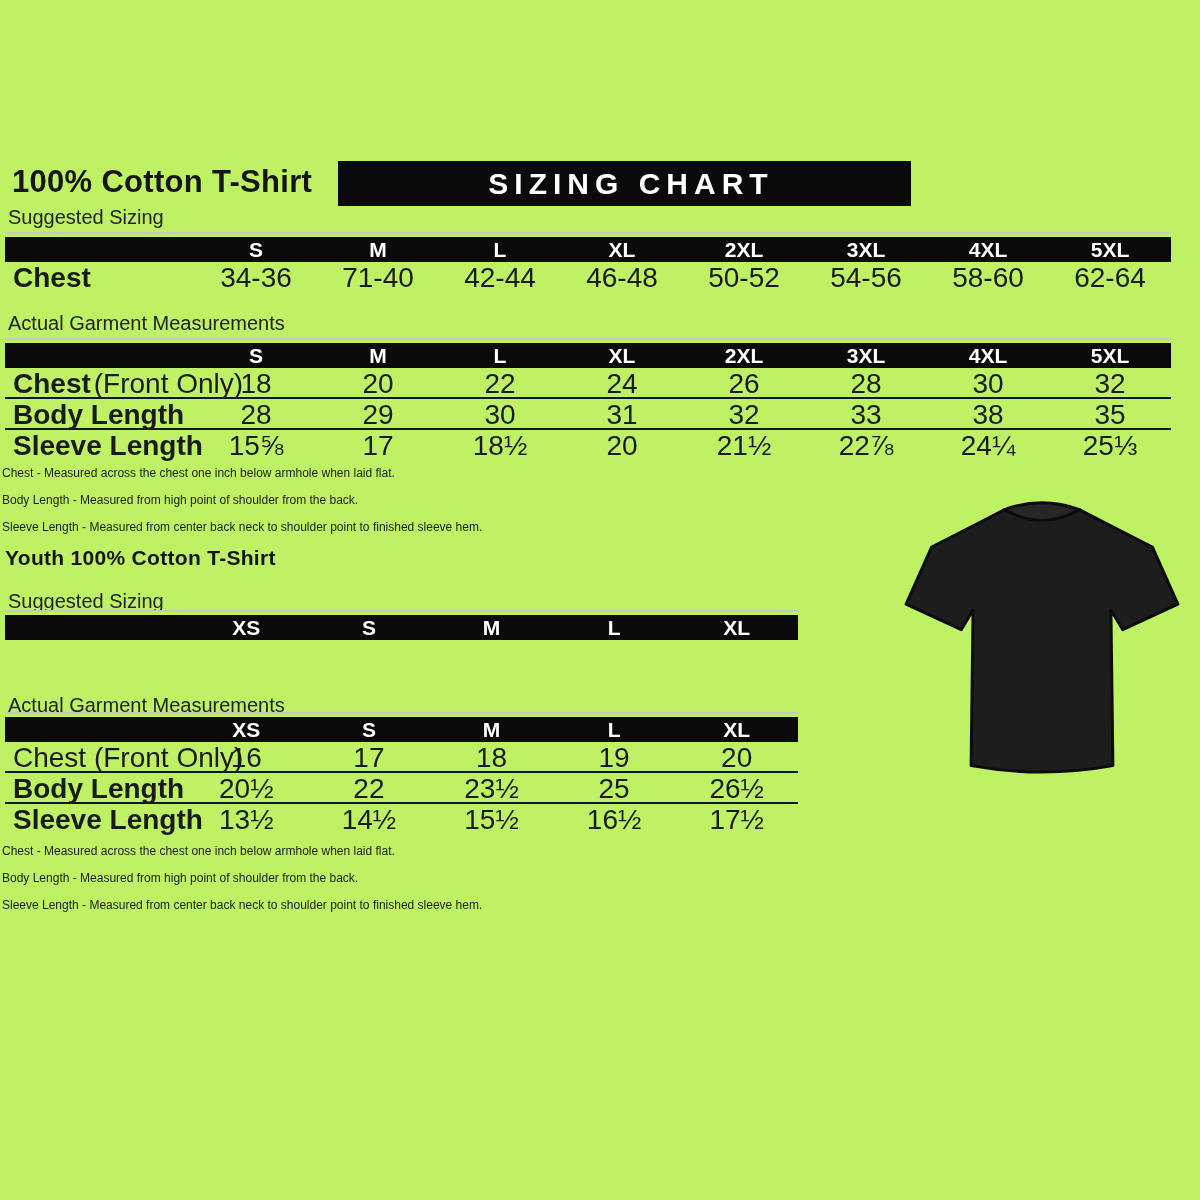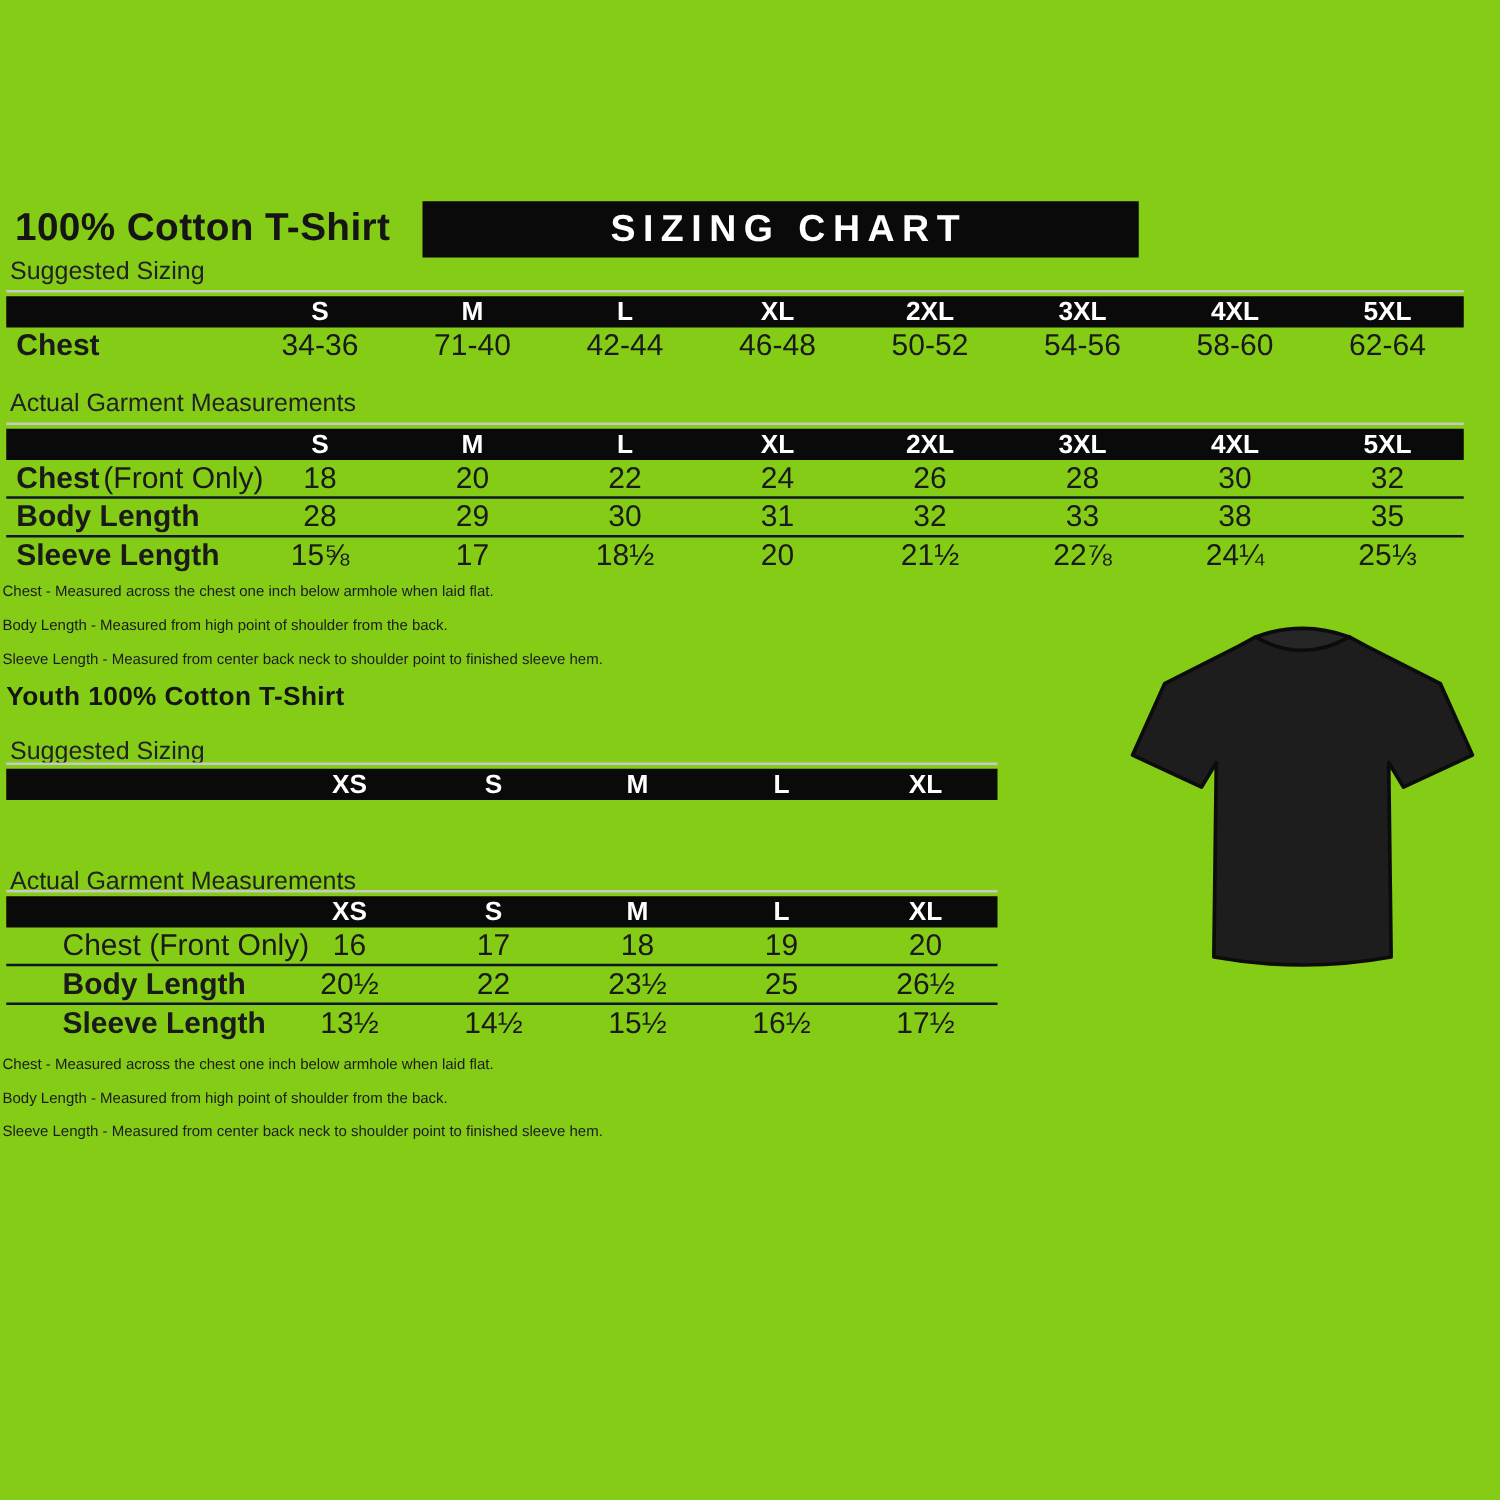--- a/index.html
+++ b/index.html
@@ -1,17 +1,17 @@
 <!DOCTYPE html>
 <html><head>
 <meta charset="utf-8">
 <style>
   html,body { margin:0; padding:0; }
   .canvas {
-    position:relative; width:1200px; height:1200px; background:#84cc16;
+    position:relative; width:1200px; height:1200px; background:#bef264;
     font-family:"Liberation Sans", sans-serif; color:#1a1a1a; overflow:hidden;
   }
   .title {
     position:absolute; left:12px; top:164px; margin:0;
     font-size:31px; font-weight:bold; letter-spacing:0.3px; color:#151515;
   }
   .youth-title {
     position:absolute; left:5px; top:546px; margin:0;
     font-size:21px; font-weight:bold; letter-spacing:0.3px; color:#151515;
   }
@@ -19,26 +19,26 @@
     position:absolute; left:338px; top:161px; width:560px; height:45px;
     background:#0a0a0a; display:flex; align-items:center; justify-content:center;padding-left:13px;
   }
   .banner span { color:#ffffff; font-weight:bold; font-size:30px; letter-spacing:6px; }
   .section-label { position:absolute; left:8px; font-size:20px; color:#222; }
   .table { position:absolute; left:5px; border-top:2px solid #c8c8c8; padding-top:3px; }
   .adult { width:1166px; }
   .youth { width:793px; }
   .thead, .trow { display:grid; align-items:center; }
   .adult .thead, .adult .trow { grid-template-columns:190px repeat(8, 1fr); }
-  .youth .thead, .youth .trow { grid-template-columns:180px repeat(5, 1fr);padding-left:37px; }
+  .youth .thead, .youth .trow { grid-template-columns:180px repeat(5, 1fr); }
   .thead { background:#0a0a0a; height:25px; }
   .hcell { color:#ffffff; font-weight:bold; font-size:21px; text-align:center; line-height:25px; }
   .trow { height:29px; }
   .sep { border-top:2px solid #0f172a; }
-  .cell { font-size:24px; text-align:center; white-space:nowrap; }
+  .cell { font-size:28px; text-align:center; white-space:nowrap; }
   .cell.label { text-align:left; padding-left:8px; }
   .bold { font-weight:bold; }
   .suffix { margin-left:3px; }
   .notes { position:absolute; left:2px; font-size:12px; line-height:27px; color:#1c1c1c; }
   .notes div { white-space:nowrap; }
   .tshirt { position:absolute; left:886px; top:480px; width:312px; height:325px; }
 </style>
 </head>
 <body>
 

